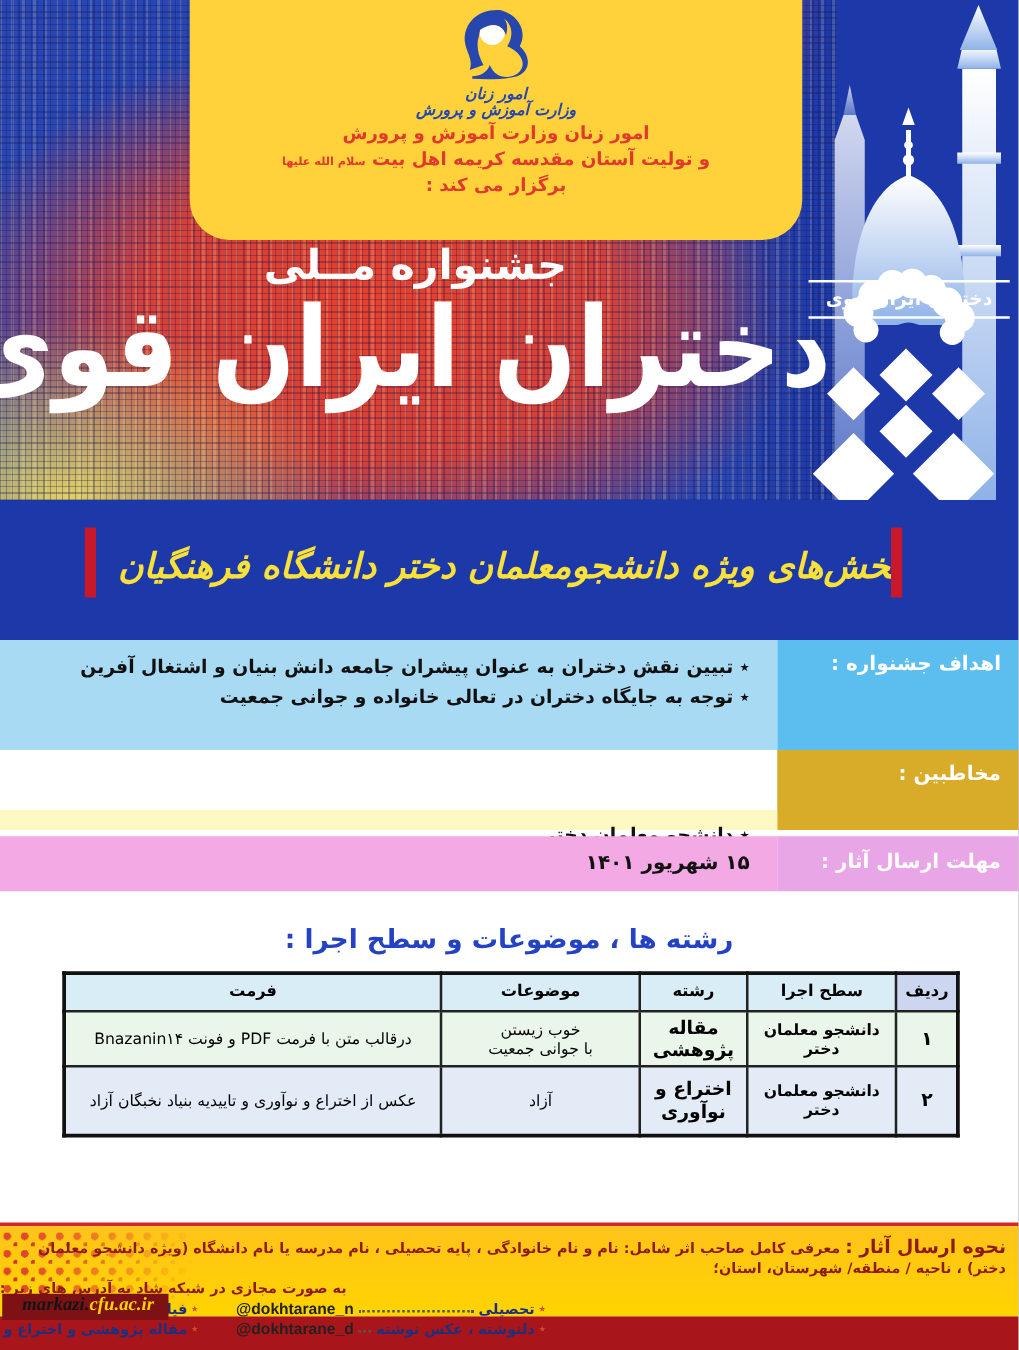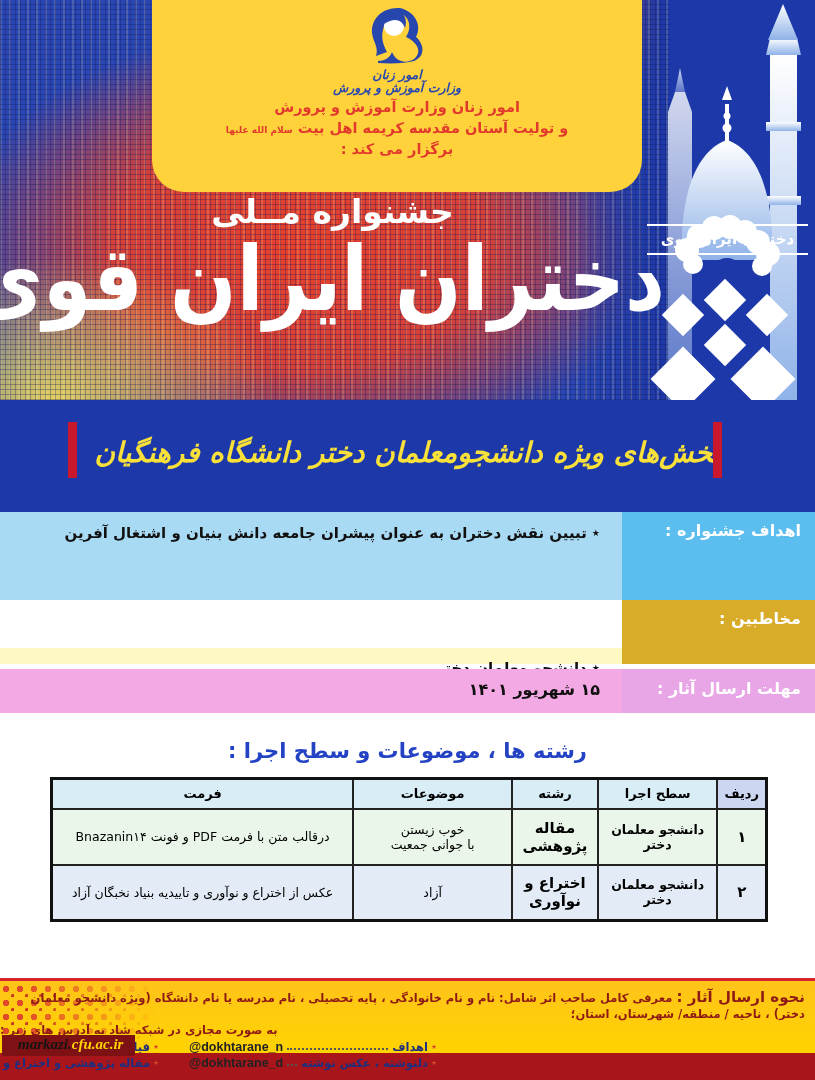--- a/index.html
+++ b/index.html
@@ -67,21 +67,21 @@
   .sec-dead{ height:44px; } .sec-dead .sec-label{ background:#e9a6e6; padding-top:10px; } .sec-dead .sec-body{ background:#f3a9e4; padding-top:11px; font-size:16px; }
   .bullet{ margin-left:5px; }
 
   
   .white-area{ background:#fff; height:265px; padding-top:26px; }
   .table-title{ text-align:center; color:#2442c4; font-weight:bold; font-size:21px; }
   table.spec{ width:718px; margin:14px 47px 0 50px; border-collapse:collapse; border:3px solid #111; }
   .spec th, .spec td{ border:2px solid #222; text-align:center; vertical-align:middle; padding:2px 6px; }
   .spec th{ background:#d8edf6; font-size:13px; height:30px; }
   .spec th.no-col{ background:#ccd6f0; }
-  .spec tr.r1 td{ background:#eaf6ea; height:56px; }
+  .spec tr.r1 td{ background:#eaf6ea; height:44px; }
   .spec tr.r2 td{ background:#e3ebf7; height:56px; }
   .cell-no{ font-weight:bold; font-size:15px; }
   .cell-level{ font-weight:bold; font-size:12.5px; }
   .cell-field{ font-weight:bold; font-size:15px;margin-top:12px; }
   .cell-topics{ font-size:12.5px; white-space:pre-line; }
   .cell-format{ font-size:12.5px; }
 
   
   .red-line{ height:3px; background:#d8252b; }
   .footer-yellow{ position:relative; height:72px; background:linear-gradient(180deg,#ffc31a,#ffd400); padding-top:5px; }
@@ -206,20 +206,21 @@
   <div class="banner">
     <span class="red-bar lft"></span>
     <div class="banner-text">بخش‌های ویژه دانشجومعلمان دختر دانشگاه فرهنگیان</div>
     <span class="red-bar rgt"></span>
   </div>
 
   <div class="section sec-goals">
     <div class="sec-label">اهداف جشنواره :</div>
     <div class="sec-body">
       <div><span class="bullet">٭</span><span>تبیین نقش دختران به عنوان پیشران جامعه دانش بنیان و اشتغال آفرین</span></div>
+      <div><span class="bullet">٭</span><span>توجه به جایگاه دختران در تعالی خانواده و جوانی جمعیت</span></div>
     </div>
   </div>
 
   <div class="section sec-aud">
     <div class="sec-label">مخاطبین :</div>
     <div class="sec-body">
       <div><span class="bullet">٭</span><span>دانشجو معلمان دختر</span></div>
     </div>
   </div>
 
@@ -273,21 +274,21 @@
   <div class="footer-yellow">
     <div class="diamonds"></div>
     <div class="footer-line1">
       <span class="footer-label">نحوه ارسال آثار :</span>
       <span>معرفی کامل صاحب اثر شامل:  نام و نام خانوادگی ، پایه تحصیلی ،  نام مدرسه یا نام دانشگاه  (ویژه دانشجو معلمان دختر) ، ناحیه /  منطقه/ شهرستان، استان؛</span>
     </div>
     <div class="footer-line2">به صورت مجازی در شبکه شاد به آدرس های زیر :</div>
     <div class="channels">
       <div class="channel">
         <span class="ch-bullet">٭</span>
-        <span class="ch-label">اهداف</span>
+        <span class="ch-label">تحصیلی</span>
         <span class="ch-dots"></span>
         <span class="ch-handle">@dokhtarane_n</span>
       </div>
       <div class="channel">
         <span class="ch-bullet">٭</span>
         <span class="ch-label">فیلم کوتاه ، موشن گرافی ، نماهنگ</span>
 
       </div>
       <div class="channel">
         <span class="ch-bullet">٭</span>

